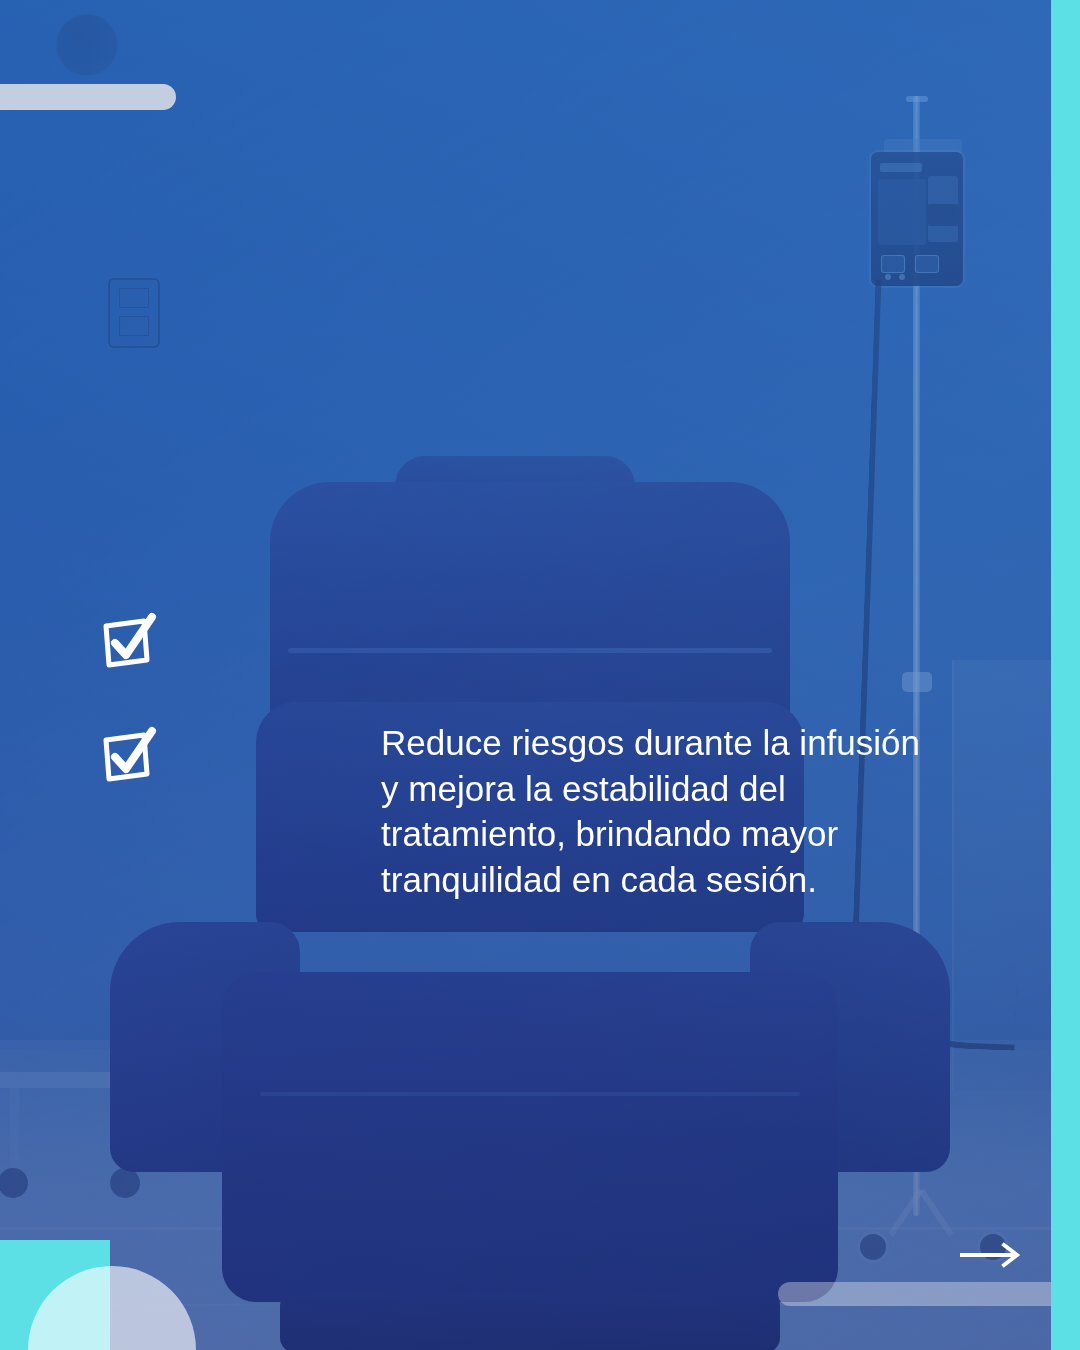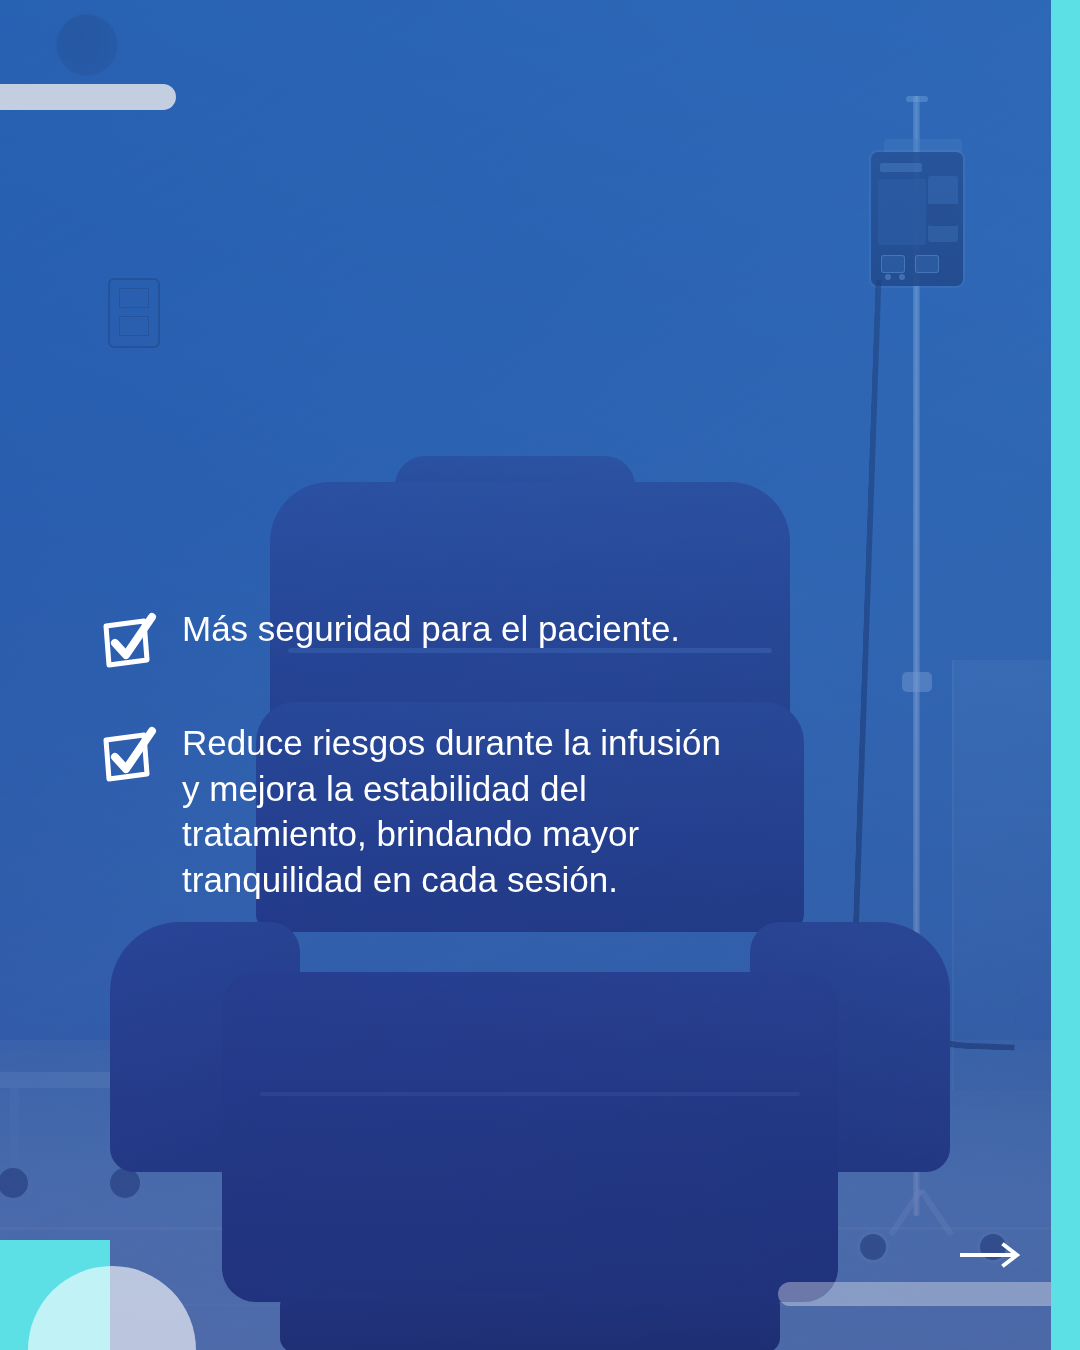--- a/index.html
+++ b/index.html
@@ -403,21 +403,21 @@
     left: 100px;
     top: 604px;
     width: 820px;
   }
   .bullet {
     display: flex;
     align-items: flex-start;
     gap: 22px;
     margin-bottom: 46px;
   }
-  .bullet:last-child { margin-bottom: 0; }
+  .bullet:last-child { margin-bottom: 0; justify-content: space-between; }
 
   .check-icon {
     flex: 0 0 auto;
     width: 60px;
     height: 62px;
     margin-top: 6px;
   }
   .bullet-text {
     font-size: 35px;
     line-height: 1.30;
@@ -514,21 +514,20 @@
 
     <div class="bullets">
 
       <div class="bullet">
         <span class="check-icon">
           <svg viewBox="0 0 60 62" width="60" height="62" aria-hidden="true">
             <path d="M6 16 L44 11 L47 50 L9 55 Z" fill="none" stroke="#ffffff" stroke-width="5" stroke-linecap="round" stroke-linejoin="round"></path>
             <path d="M15 33 L26 45 L52 7" fill="none" stroke="#ffffff" stroke-width="8" stroke-linecap="round" stroke-linejoin="round"></path>
           </svg>
         </span>
-        <div class="bullet-text">Más seguridad para el paciente.</div>
       </div>
 
       <div class="bullet">
         <span class="check-icon">
           <svg viewBox="0 0 60 62" width="60" height="62" aria-hidden="true">
             <path d="M6 16 L44 11 L47 50 L9 55 Z" fill="none" stroke="#ffffff" stroke-width="5" stroke-linecap="round" stroke-linejoin="round"></path>
             <path d="M15 33 L26 45 L52 7" fill="none" stroke="#ffffff" stroke-width="8" stroke-linecap="round" stroke-linejoin="round"></path>
           </svg>
         </span>
         <div class="bullet-text">Reduce riesgos durante la infusión

